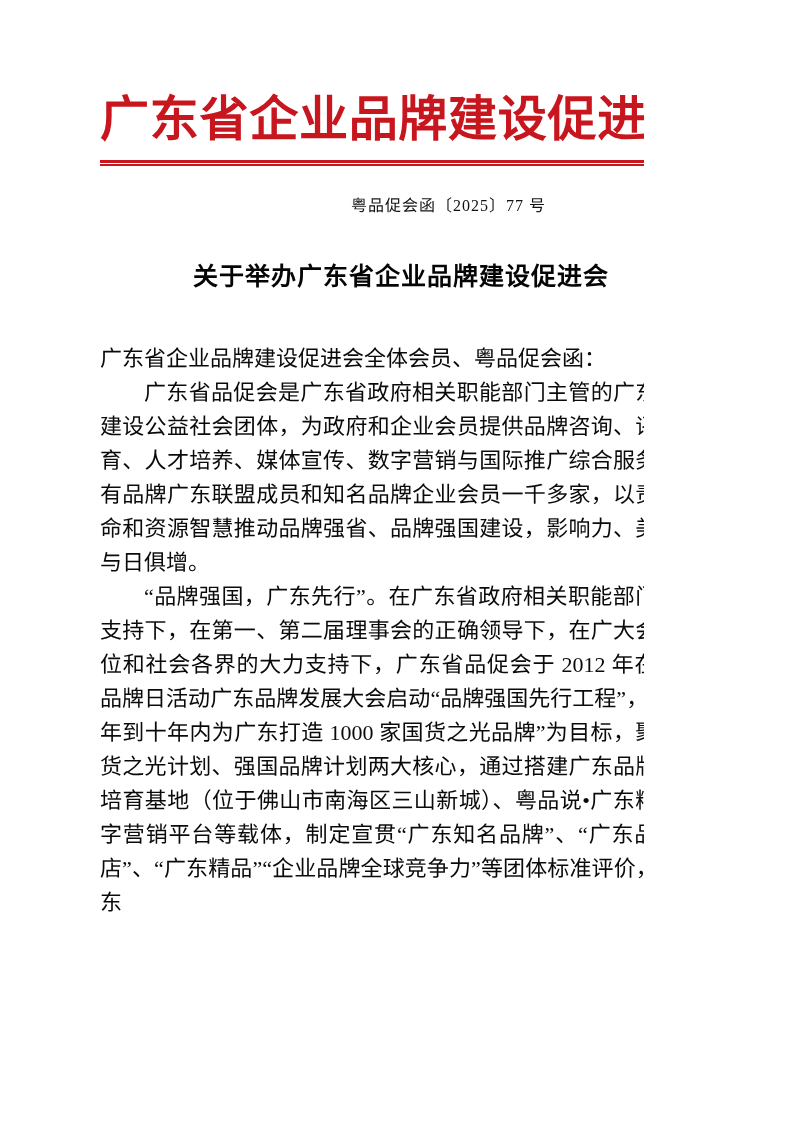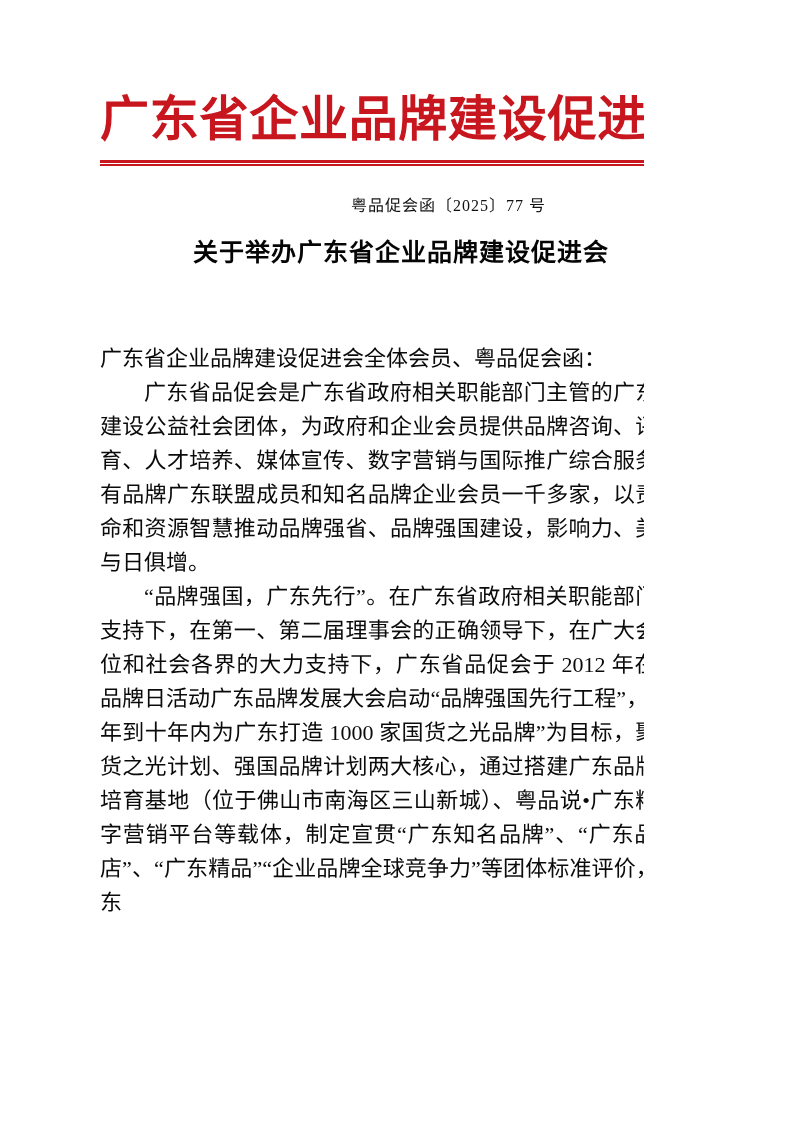--- a/index.html
+++ b/index.html
@@ -41,21 +41,21 @@
     top: 192px;
     right: 98px;
     font-size: 16px;
     line-height: 28px;
     color: #111111;
     letter-spacing: 1px;
   }
   .doc-title {
     position: absolute;
     left: 100px;
-    top: 236px;
+    top: 260px;
     width: 602px;
     text-align: center;
     font-weight: 700;
     font-size: 25px;
     line-height: 34px;
     color: #050505;
     letter-spacing: 1px;
   }
   .body-text {
     position: absolute;

